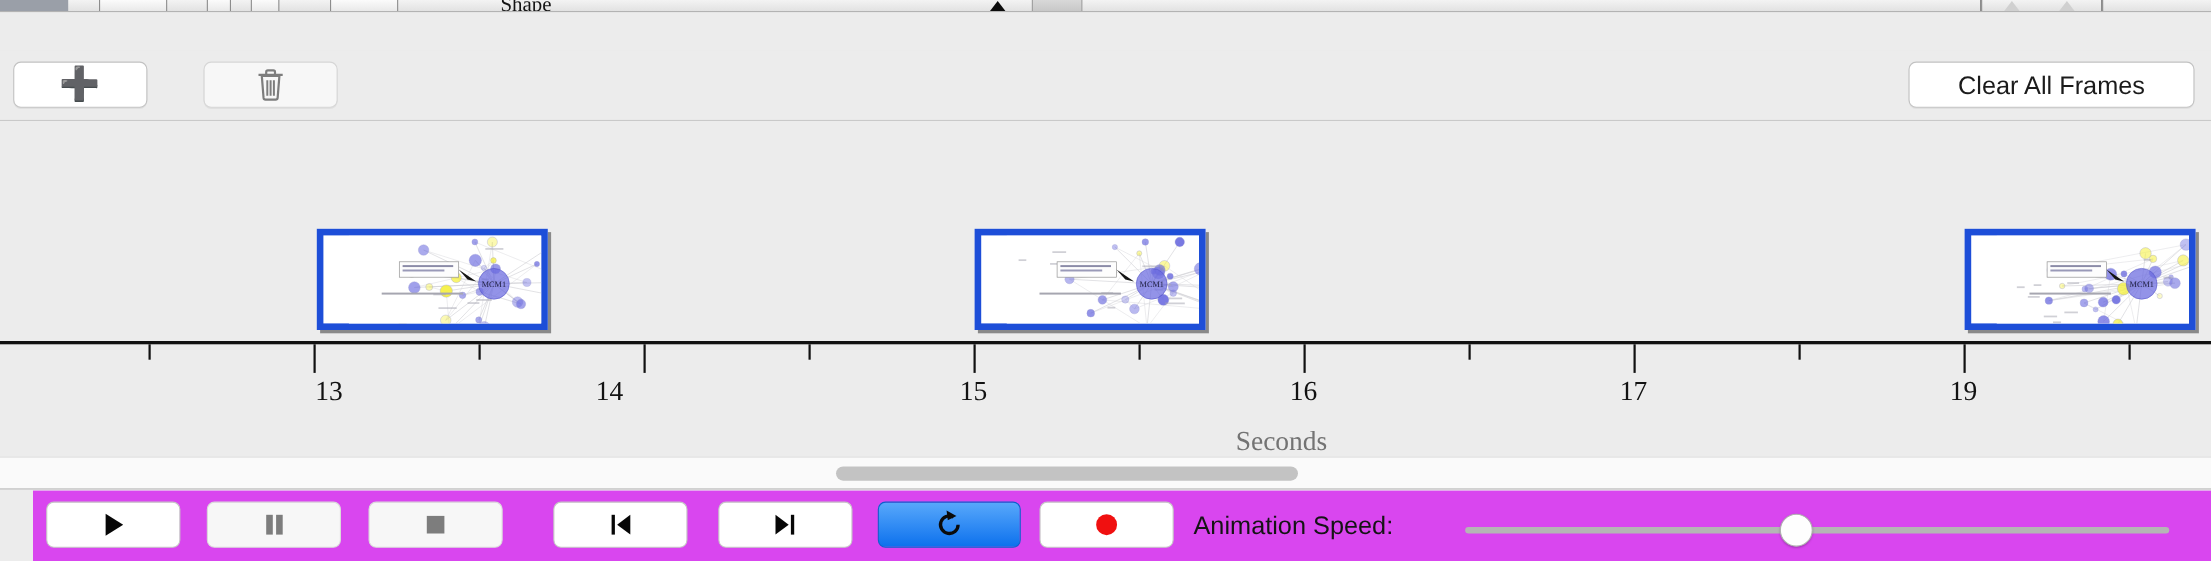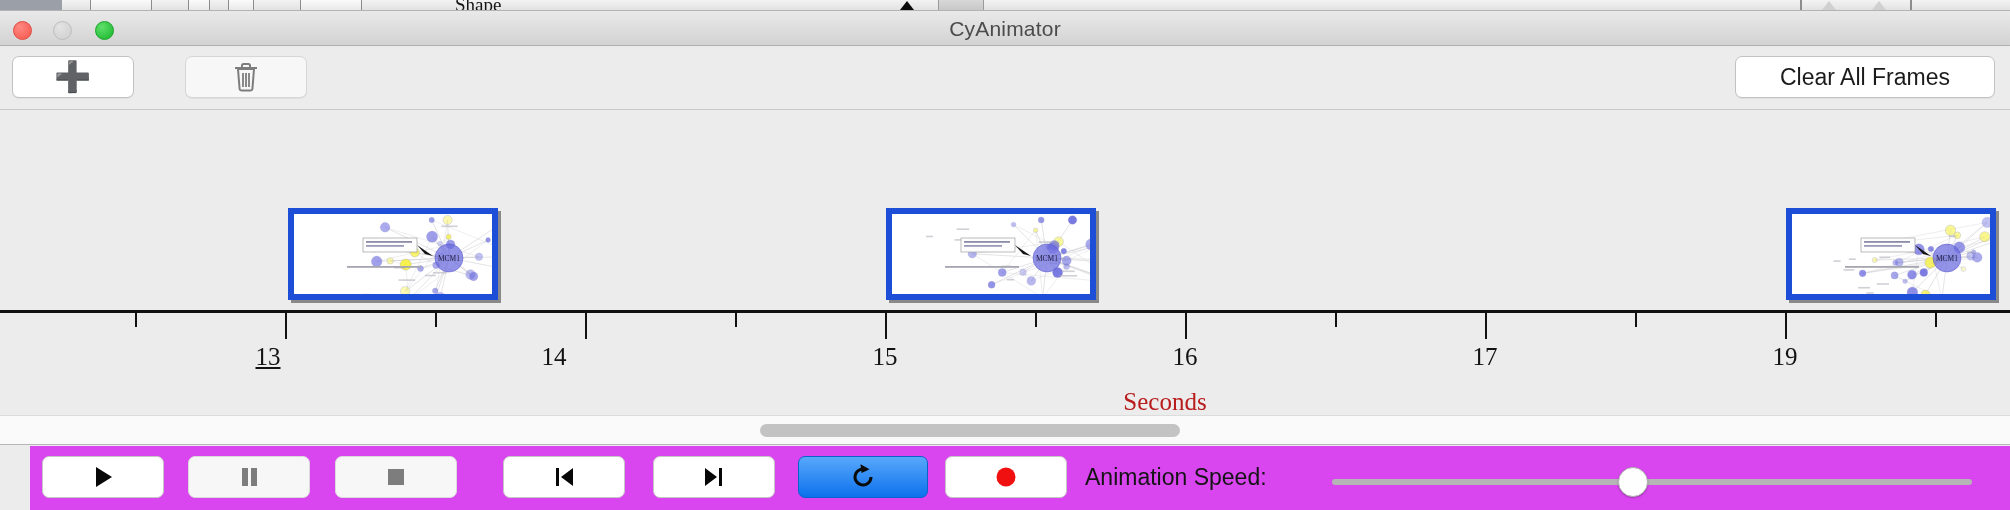--- a/index.html
+++ b/index.html
@@ -96,21 +96,21 @@
   .tick.minor { top: 203px; height: 14px; }
   .tick-label {
     position: absolute; top: 233px;
     font-size: 25px; color: #121212;
     font-family: "Liberation Serif", serif;
     transform: translateX(-50%);
     white-space: nowrap;
   }
   .axis-name {
     position: absolute; top: 278px; width: 2010px; text-align: center;
-    font-size: 25px; color: #b91c1c;
+    font-size: 25px; color: #737373;
     font-family: "Liberation Serif", serif;
   }
   .axis-name span { display: inline-block; margin-left: 320px; }
 
   
   .frame {
     position: absolute;
     width: 210px; height: 92px;
     background: #fff;
     border: 6px solid #1d4ed8;
@@ -180,26 +180,20 @@
     <div class="cell" style="left:300px;width:62px"></div>
     <div class="shape-txt">Shape</div>
     <div class="tri" style="left:900px"></div>
     <div class="grey-box" style="left:938px;width:46px"></div>
     <div class="cell" style="left:1800px;width:2px"></div>
     <div class="tri" style="left:1822px;border-bottom-color:#d0d0d0"></div>
     <div class="tri" style="left:1872px;border-bottom-color:#d0d0d0"></div>
     <div class="cell" style="left:1910px;width:2px"></div>
   </div>
 
-  <div class="titlebar">
-    <div class="tl red"></div>
-    <div class="tl amber"></div>
-    <div class="tl green"></div>
-    <div class="win-title">CyAnimator</div>
-  </div>
 
   <div class="toolbar">
 
     <div class="btn btn-add">
       <span class="plus-glyph">➕</span>
     </div>
 
     <div class="btn flat btn-del">
       <svg class="trash-svg" viewBox="0 0 26 30">
         <path d="M2 6 h22" stroke="#7d7d7d" stroke-width="2" fill="none"></path>
@@ -211,21 +205,21 @@
 
     <div class="btn btn-clear">
       <span>Clear All Frames</span>
     </div>
   </div>
 
   <div class="timeline">
     <div class="ruler-line"></div>
     <div id="ticks">
         <div class="tick major" style="left: 285px;"></div>
-        <div class="tick-label" style="left: 268px; text-decoration: underline;">13</div>
+        <div class="tick-label" style="left: 299px;">13</div>
         <div class="tick major" style="left: 585px;"></div>
         <div class="tick-label" style="left: 554px;">14</div>
         <div class="tick major" style="left: 885px;"></div>
         <div class="tick-label" style="left: 885px; text-align: right;">15</div>
         <div class="tick major" style="left: 1185px;"></div>
         <div class="tick-label" style="left: 1185px;">16</div>
         <div class="tick major" style="left: 1485px;"></div>
         <div class="tick-label" style="left: 1485px;">17</div>
         <div class="tick major" style="left: 1785px;"></div>
         <div class="tick-label" style="left: 1785px;">19</div>

